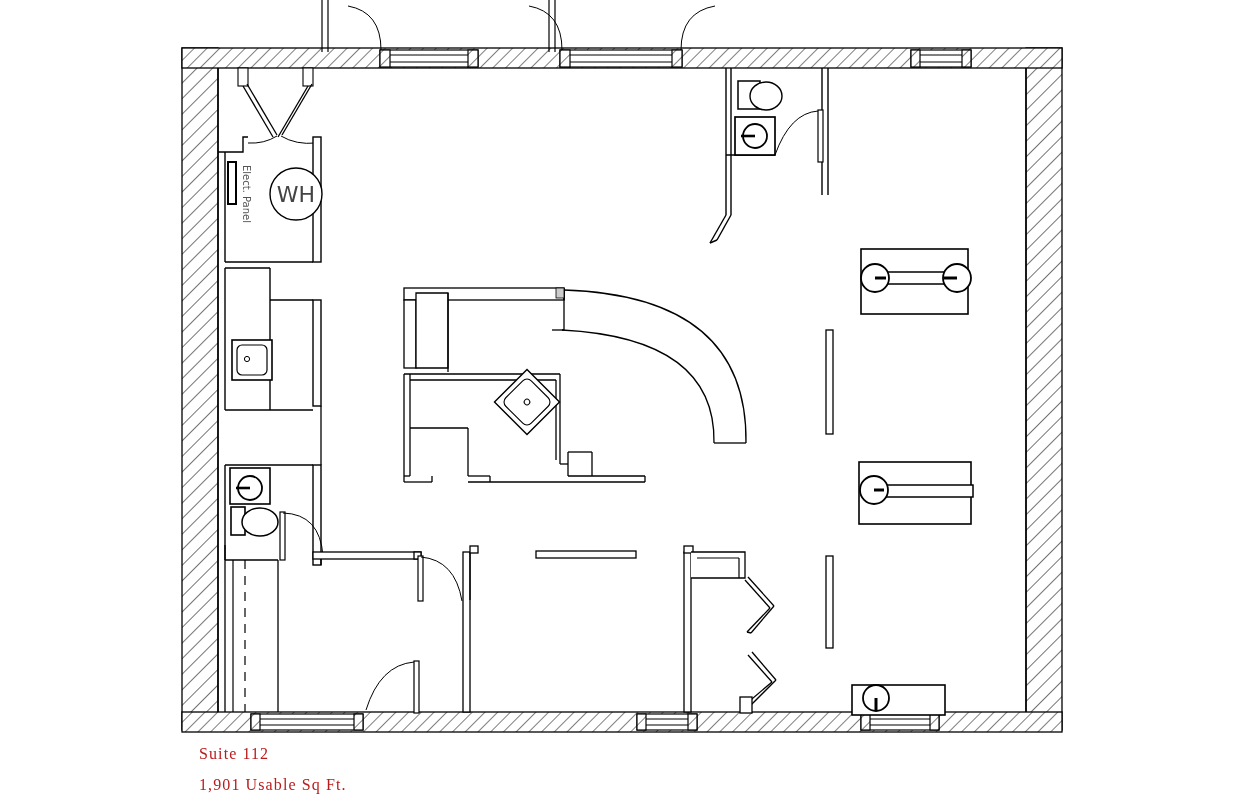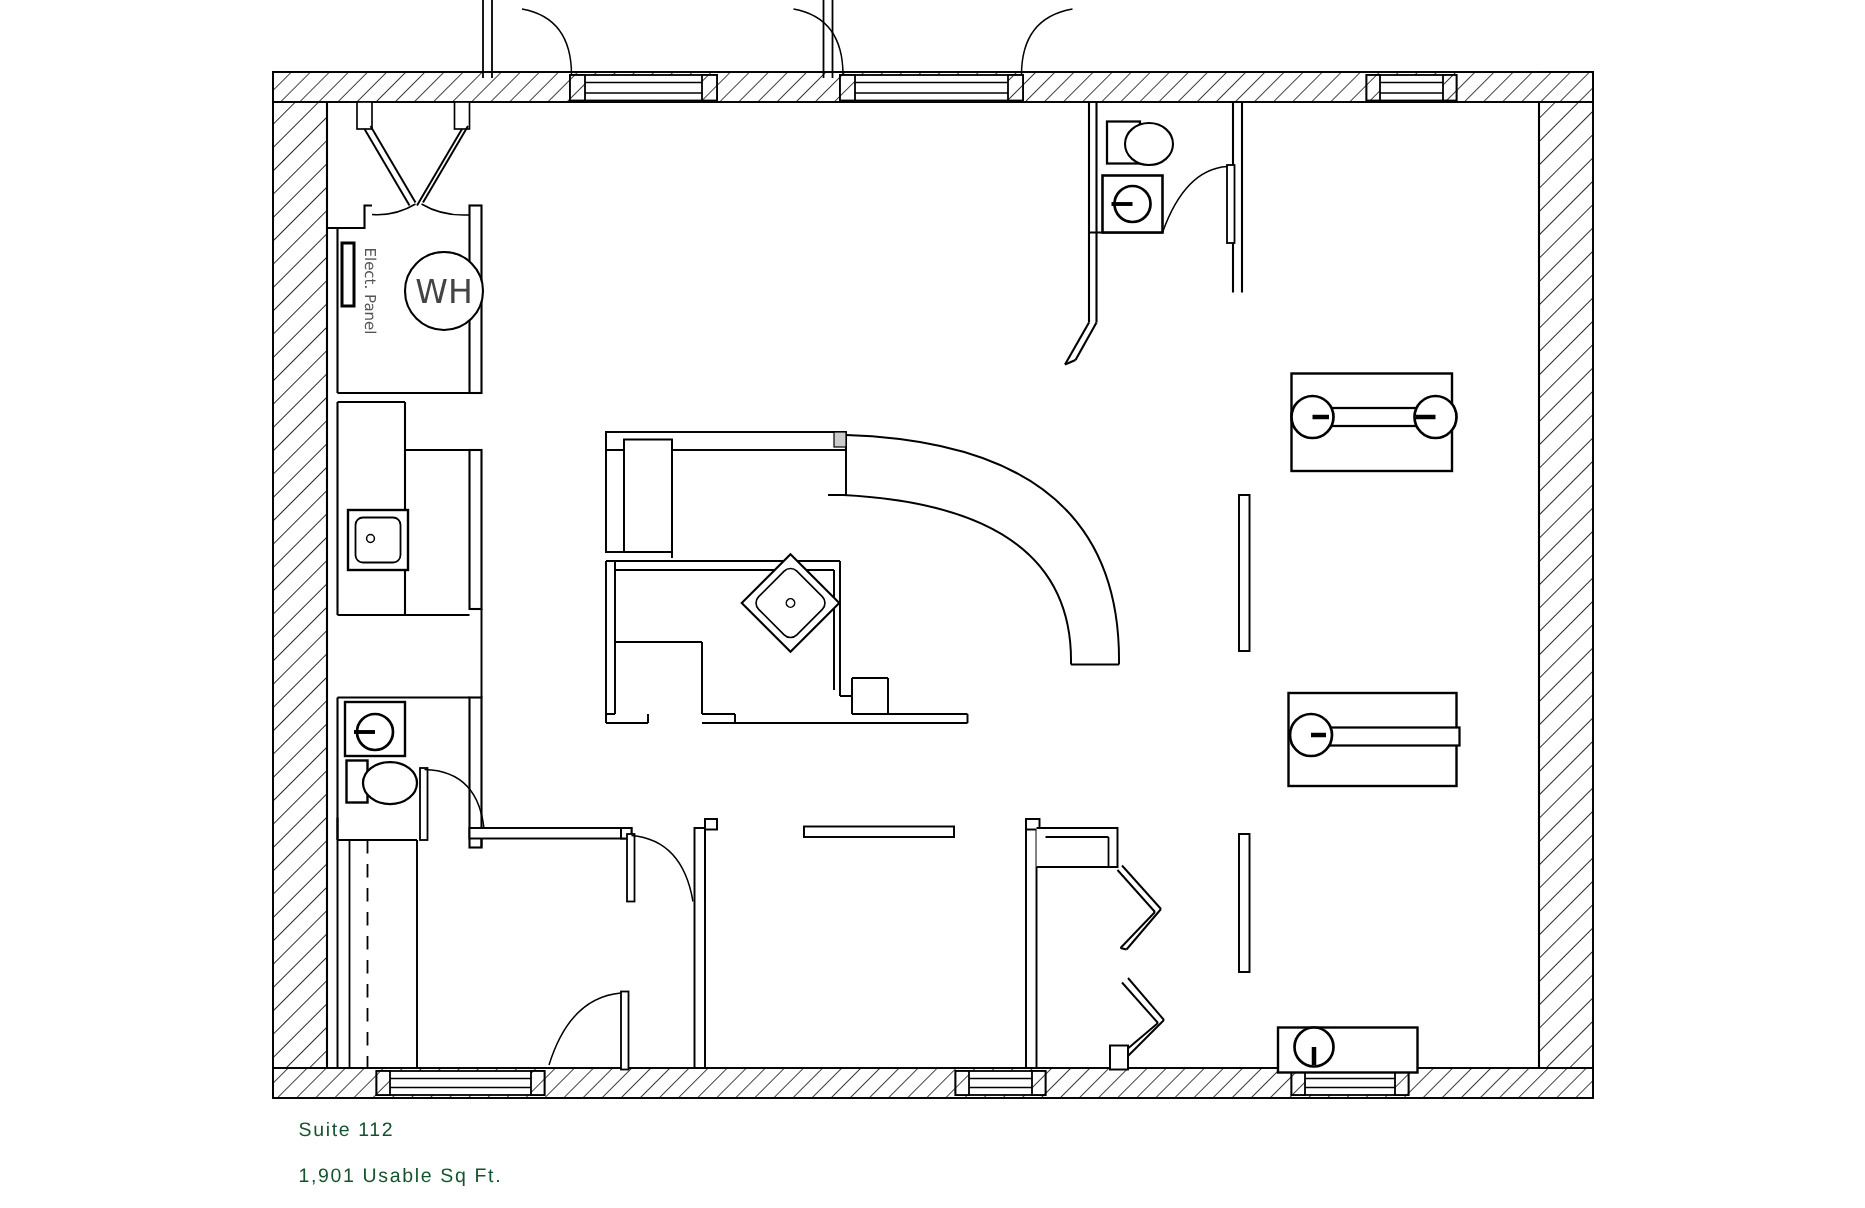--- a/index.html
+++ b/index.html
@@ -19,24 +19,24 @@
     height: 805px;
     background: #ffffff;
   }
   #floorplan-svg {
     position: absolute;
     left: 0;
     top: 0;
   }
   .cap-line {
     position: absolute;
-    font-family: Liberation Sans, sans-serif;
-    font-size: 13px;
+    font-family: Liberation Serif, serif;
+    font-size: 16px;
     letter-spacing: 1.1px;
-    color: #14532d;
+    color: #b91c1c;
     white-space: nowrap;
   }
   #caption-suite { left: 199px; top: 745px; }
   #caption-area  { left: 199px; top: 776px; }
 </style>
 </head>
 <body>
 
 <div id="plan-root">
 

